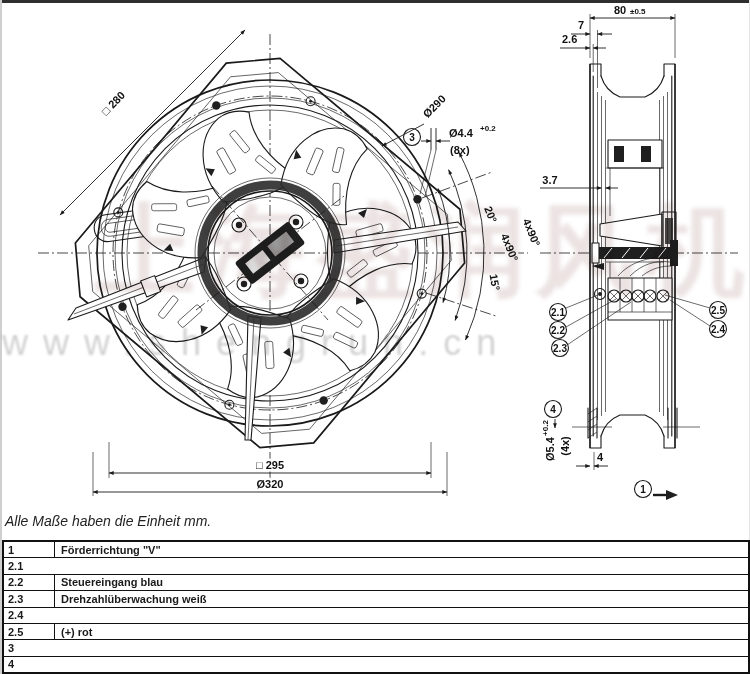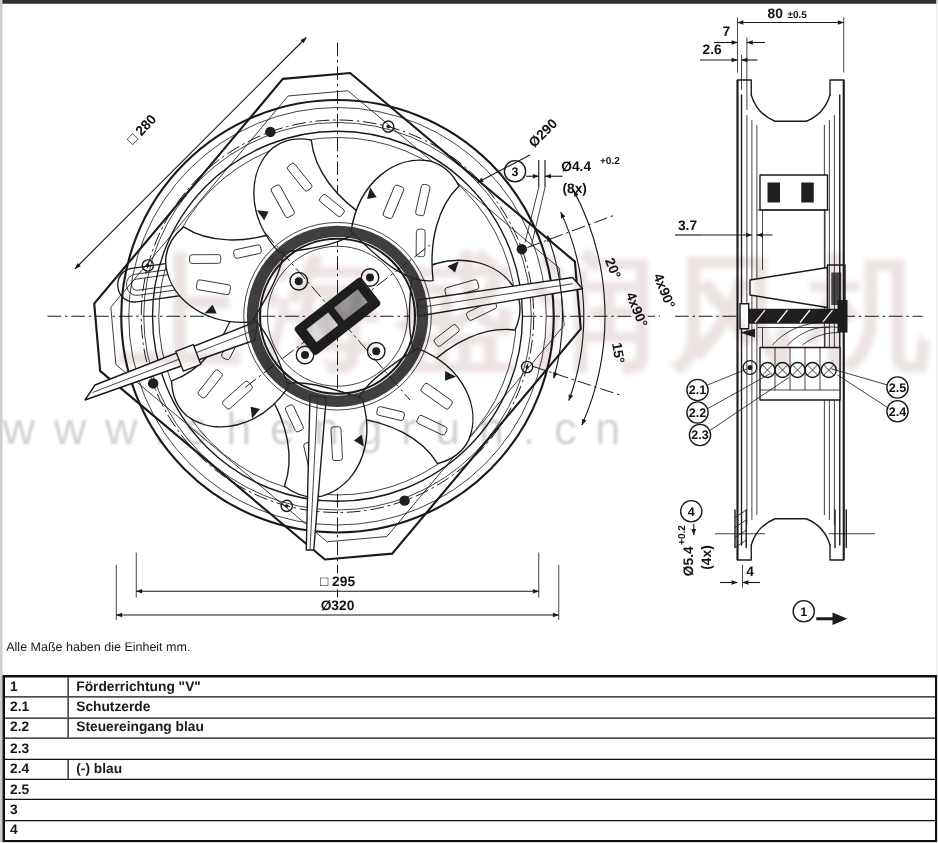--- a/index.html
+++ b/index.html
@@ -23,21 +23,21 @@
   .dim{stroke:#1a1a1a;stroke-width:.9;fill:none;}
   .fw{fill:#fff;}
   .fd{fill:#1f1f1f;stroke:none;}
   text{fill:#111;}
   .t{font-size:11px;font-weight:bold;}
   .ts{font-size:8px;font-weight:bold;}
   .tc{font-size:10px;font-weight:bold;text-anchor:middle;}
   .mid{text-anchor:middle;}
   .halo{paint-order:stroke;stroke:#fff;stroke-width:5px;}
   
-  #note{position:absolute;left:5px;top:513px;font-size:10px;color:#222;}
+  #note{position:absolute;left:5px;top:513px;font-size:14px;color:#222;font-style:italic;}
   #legend{position:absolute;left:2px;top:540px;width:744px;border:2px solid #111;}
   .lrow{display:grid;grid-template-columns:50px 1fr;border-top:1px solid #111;height:15.4px;
         align-items:center;}
   .lrow:first-child{border-top:none;}
   .lid{padding-left:4px;font-size:11px;font-weight:bold;}
   .ltx{border-left:1px solid #111;padding-left:6px;font-size:11px;font-weight:bold;height:100%;
        display:flex;align-items:center;}
 </style>
 </head>
 <body>
@@ -319,35 +319,35 @@
 
   <div id="note">Alle Maße haben die Einheit mm.</div>
 
   <div id="legend">
     <div class="lrow">
       <div class="lid">1</div>
       <div class="ltx">Förderrichtung "V"</div>
     </div>
     <div class="lrow">
       <div class="lid">2.1</div>
-      <div class="ltx">Schutzerde</div>
     </div>
     <div class="lrow">
       <div class="lid">2.2</div>
       <div class="ltx">Steuereingang blau</div>
     </div>
     <div class="lrow">
       <div class="lid">2.3</div>
+      <div class="ltx">Drehzahlüberwachung weiß</div>
     </div>
     <div class="lrow">
       <div class="lid">2.4</div>
-      <div class="ltx">(-) blau</div>
     </div>
     <div class="lrow">
       <div class="lid">2.5</div>
+      <div class="ltx">(+) rot</div>
     </div>
     <div class="lrow">
       <div class="lid">3</div>
     </div>
     <div class="lrow">
       <div class="lid">4</div>
     </div>
   </div>
 </div>
 

